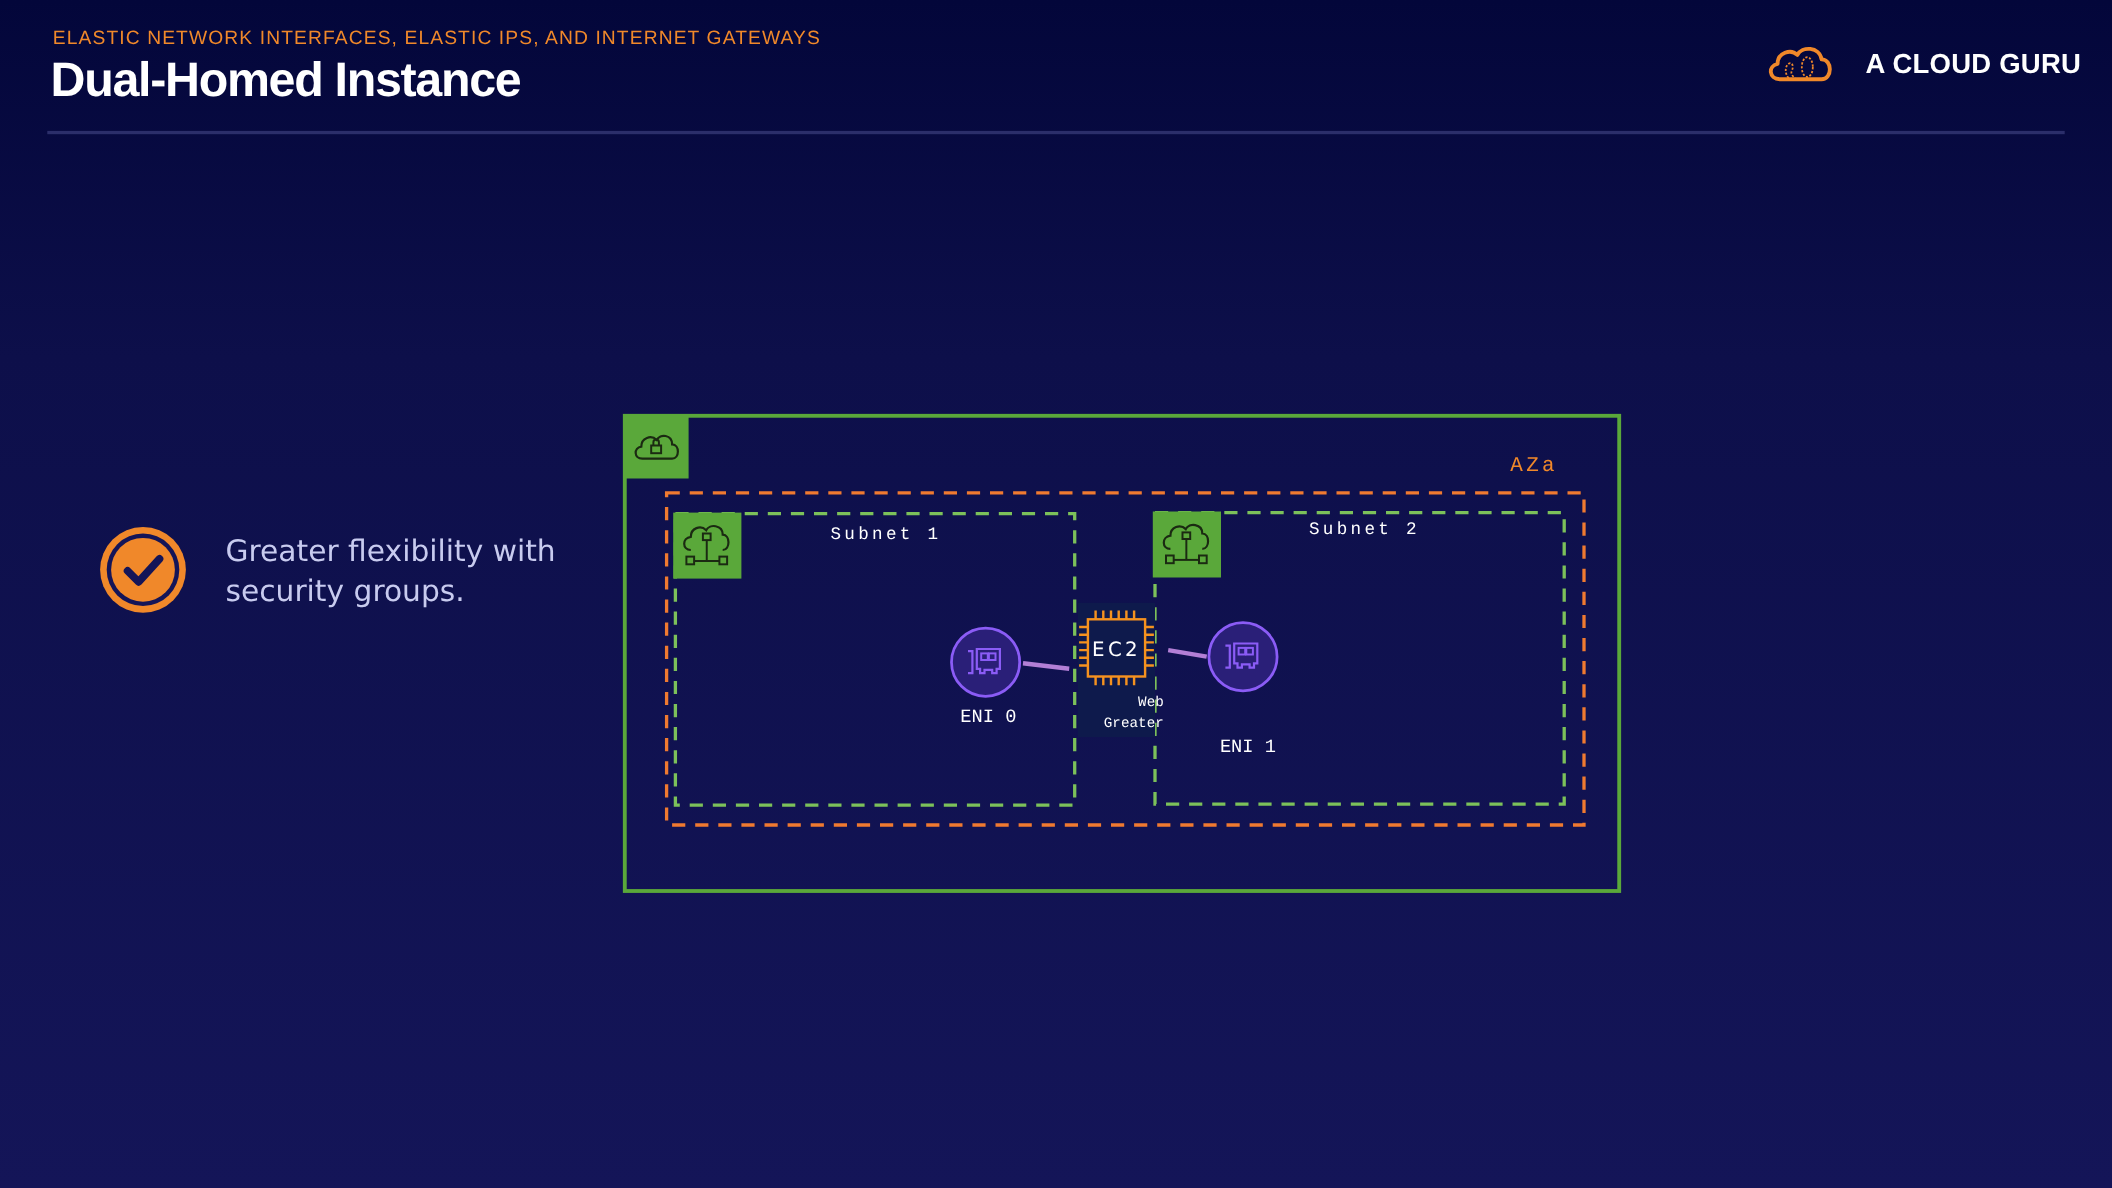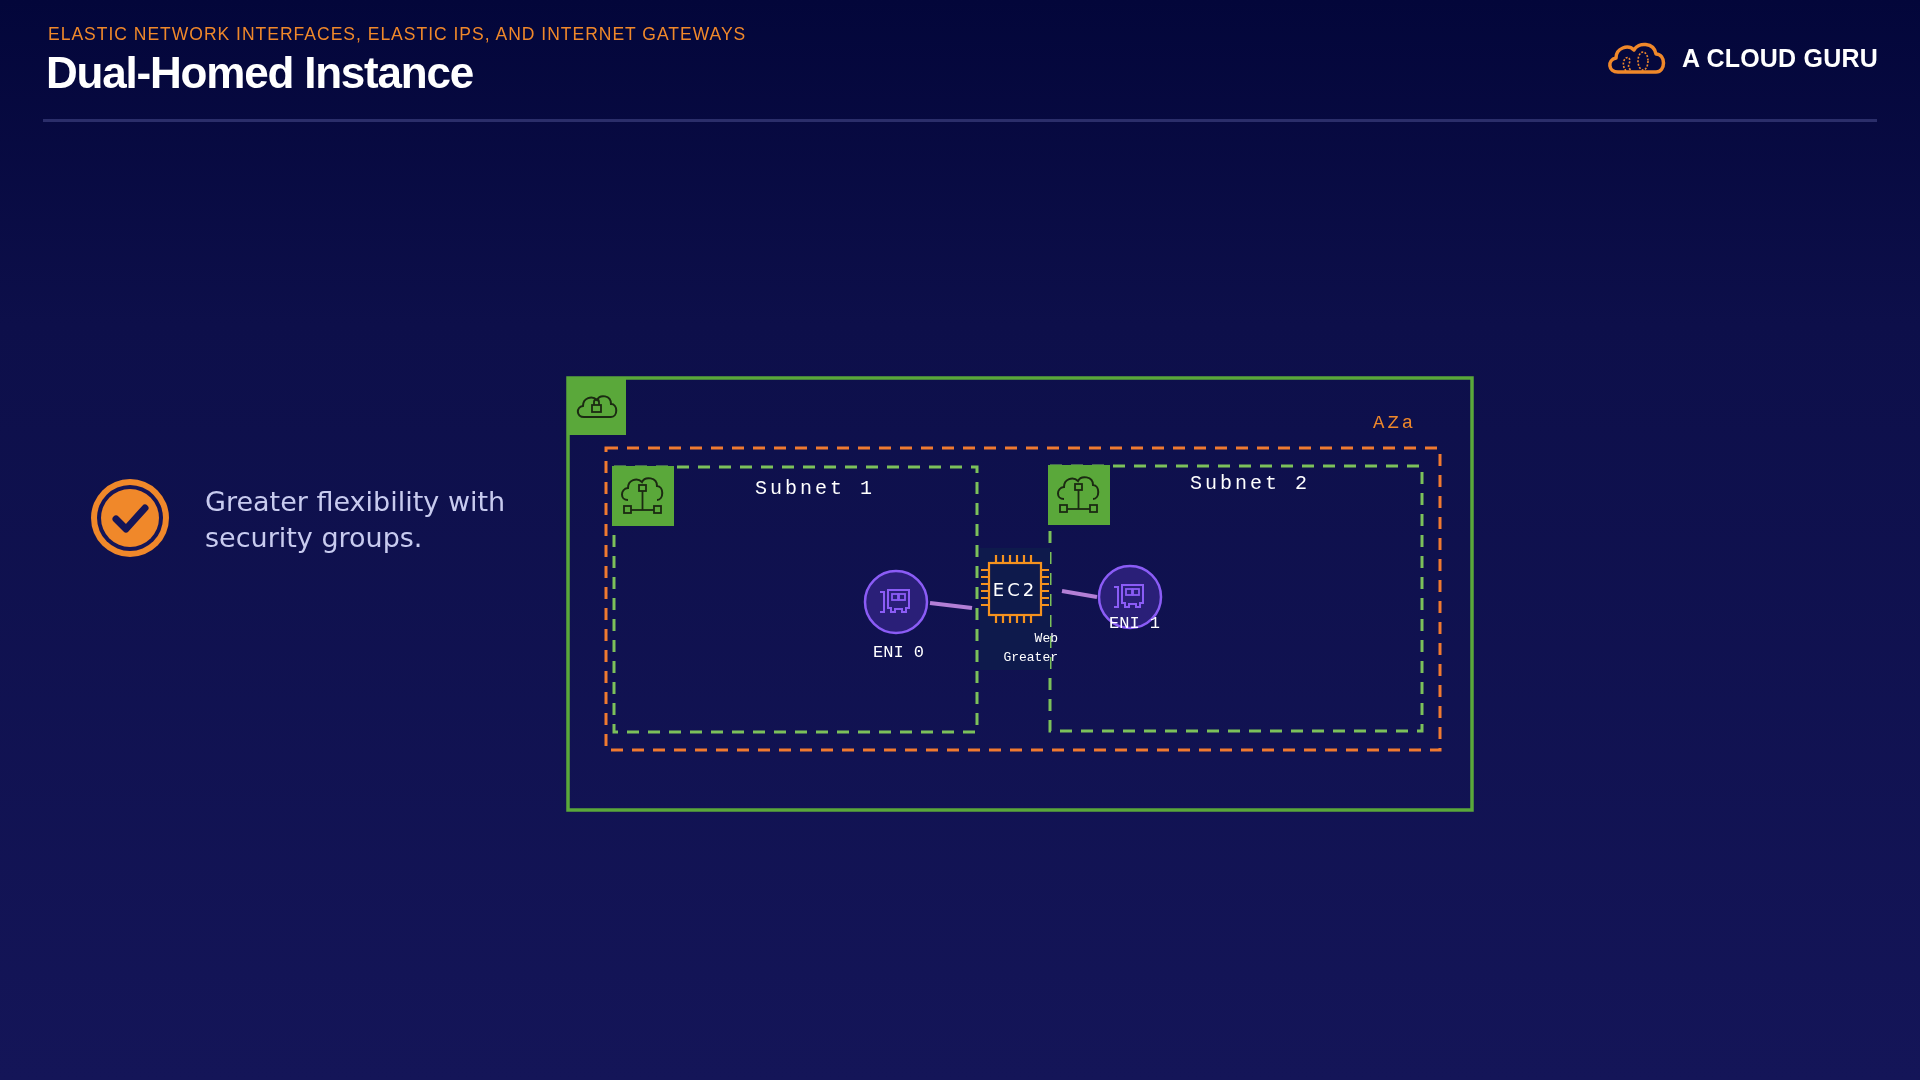--- a/index.html
+++ b/index.html
@@ -17,34 +17,34 @@
   .title {
     position:absolute; left:46px; top:48px;
     font-size:44px; font-weight:700; letter-spacing:-1.2px; color:#ffffff;
   }
   .divider {
     position:absolute; left:43px; top:119px; width:1834px; height:3px;
     background:#2b2e6a;
   }
   .logo { position:absolute; left:1604px; top:38px; height:40px; display:flex; align-items:center; }
   .logo svg { width:64px; height:40px; }
-  .logo-text { margin-left:14px; font-size:25px; font-weight:700; color:#fff; letter-spacing:0.2px; }
+  .logo-text { margin-left:28px; font-size:25px; font-weight:700; color:#fff; letter-spacing:0.2px; }
 
   .bullet { position:absolute; left:88px; top:476px; display:flex; align-items:flex-start; }
   .bullet svg { width:84px; height:84px; }
   .bullet-text {
     position:absolute; left:105px; top:8px; width:340px;
     font-size:29px; line-height:36px; color:#c8cbef;
     font-family: "DejaVu Sans", sans-serif; font-size:27px;margin-left:12px;
   }
 
   .diagram { position:absolute; left:0; top:0; width:1920px; height:1080px; pointer-events:none; }
   .diagram * { pointer-events:auto; }
   .lbl { position:absolute; font-family:Liberation Mono, monospace; color:#fff; }
-  .subnet-label { font-size:20px; letter-spacing:3px; }
+  .subnet-label { font-size:16px; letter-spacing:3px; }
   .az-label { font-size:19px; letter-spacing:3px; color:#f0882a; }
   .eni-label { font-size:17px; }
   .ec2-label { font-size:13px; line-height:19px; text-align:right; width:80px; }
 </style>
 </head>
 <body>
 
 <div class="kicker">ELASTIC NETWORK INTERFACES, ELASTIC IPS, AND INTERNET GATEWAYS</div>
 <div class="title">Dual-Homed Instance</div>
 <div class="divider"></div>
@@ -131,18 +131,18 @@
       <path d="M1122 585 h21 v18 h-3 v4 h-4 v-3 h-7 v3 h-4 v-4 h-3 z" fill="none" stroke="#8b5cf6" stroke-width="2"></path>
       <rect x="1126" y="589" width="6" height="6" fill="none" stroke="#8b5cf6" stroke-width="1.8"></rect>
       <rect x="1133" y="589" width="6" height="6" fill="none" stroke="#8b5cf6" stroke-width="1.8"></rect>
     </g>
   </svg>
 
   <div class="lbl az-label" style="left:1373px; top:412px;">AZa</div>
   <div class="lbl subnet-label" style="left:755px; top:477px;">Subnet 1</div>
   <div class="lbl subnet-label" style="left:1190px; top:472px;">Subnet 2</div>
   <div class="lbl eni-label" style="left:873px; top:643px;">ENI 0</div>
-  <div class="lbl eni-label" style="left:1109px; top:614px;text-align:right;">ENI 1</div>
+  <div class="lbl eni-label" style="left:1109px; top:671px;text-align:right;">ENI 1</div>
   <div class="lbl ec2-label" style="left:978px; top:629px;">
     <div>Web</div>
     <div>Greater</div>
   </div>
 </div>
 
 </body></html>

